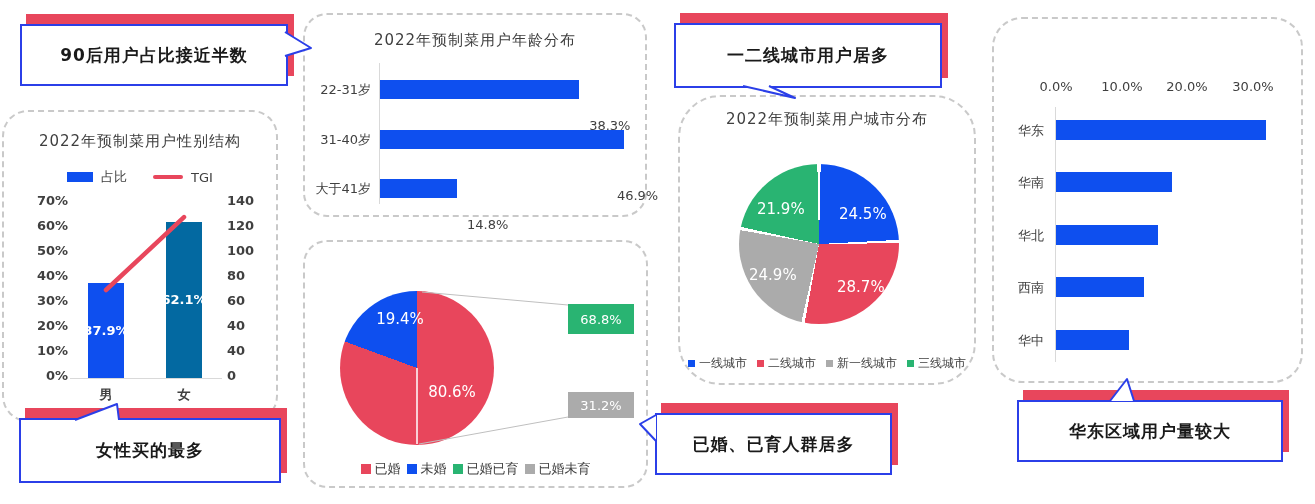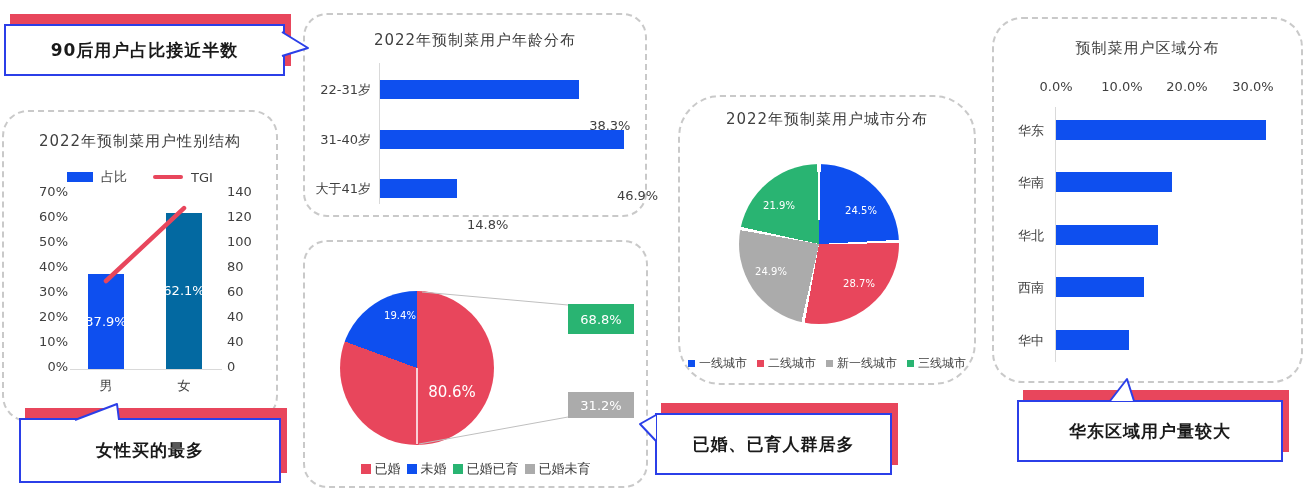--- a/index.html
+++ b/index.html
@@ -15,41 +15,41 @@
   .co-shadow{position:absolute;left:6px;top:-10px;width:100%;height:100%;background:#E8465C;}
   .co-body{position:absolute;inset:0;background:#fff;border:2px solid #2B3FE8;
            display:flex;align-items:center;justify-content:center;box-sizing:border-box;}
   .co-body span{font-size:17px;font-weight:bold;color:#1a1a1a;letter-spacing:1px;}
   .co-tail{position:absolute;overflow:visible;}
 
   
   .legend-row{position:absolute;left:0;right:0;display:flex;justify-content:center;align-items:center;gap:8px;font-size:13px;}
   .leg-swatch{width:26px;height:10px;display:inline-block;}
   .leg-line{width:30px;height:4px;border-radius:2px;display:inline-block;}
-  .combo{position:absolute;left:0;top:79px;width:276px;height:216px;}
+  .combo{position:absolute;left:0;top:88px;width:276px;height:216px;font-weight:bold;}
   .yticks{position:absolute;top:-7px;height:190px;display:flex;flex-direction:column;justify-content:space-between;font-size:13px;}
   .yticks.left{left:18px;width:46px;align-items:flex-end;}
   .yticks.right{left:223px;width:40px;align-items:flex-start;}
   .baseline{position:absolute;left:66px;top:178px;width:152px;height:1px;background:#D9D9D9;}
   .vbar{position:absolute;bottom:38px;display:flex;align-items:center;justify-content:center;}
   .vbar span{color:#fff;font-size:13px;}
   .cat-row{position:absolute;top:186px;font-size:13px;}
   .tgi-svg{position:absolute;left:0;top:0;pointer-events:none;}
 
   
   .vline{position:absolute;width:1px;background:#D9D9D9;}
   .hcat{position:absolute;text-align:right;font-size:13px;}
   .hbar{position:absolute;height:19px;}
   .hval{position:absolute;font-size:13px;color:#404040;white-space:nowrap;margin-top:36px;}
   .rbar{position:absolute;height:20px;}
   .rtick{position:absolute;top:60px;transform:translateX(-50%);font-size:13px;}
 
   
   .pie{position:absolute;border-radius:50%;}
-  .pie-label{position:absolute;width:60px;text-align:center;color:#fff;font-size:10px;}
+  .pie-label{position:absolute;width:60px;text-align:center;color:#fff;font-size:15px;}
   .mini-bar{position:absolute;display:flex;align-items:center;justify-content:center;}
   .mini-bar span{color:#fff;font-size:13px;}
   .pleg{position:absolute;left:0;right:0;display:flex;justify-content:center;align-items:center;}
   .pleg .item{display:flex;align-items:center;gap:4px;}
   .sq{display:inline-block;}
   .overlay{position:absolute;inset:0;pointer-events:none;}
 </style>
 </head>
 <body>
 
@@ -173,50 +173,58 @@
           <span>新一线城市</span>
         </span>
       <span class="item">
           <span class="sq" style="width: 7px; height: 7px; background: rgb(41, 180, 114);"></span>
           <span>三线城市</span>
         </span>
     </div>
   </div>
 
   <div class="panel" style="left:992px;top:17px;width:311px;height:366px;border-radius:30px;">
-    <div class="p-title" style="top:20px;">预制菜用户区域分布</div>
     <div id="region-plot" style="position:absolute;inset:0;">
       <span class="rtick" style="left:62px;">0.0%</span>
       <span class="rtick" style="left:128px;">10.0%</span>
       <span class="rtick" style="left:193px;">20.0%</span>
       <span class="rtick" style="left:259px;">30.0%</span>
       <div class="vline" style="left:61px;top:88px;height:255px;"></div>
       <span class="hcat" style="left:10px;width:40px;top:103px;">华东</span>
       <span class="hcat" style="left:10px;width:40px;top:155px;">华南</span>
       <span class="hcat" style="left:10px;width:40px;top:208px;">华北</span>
       <span class="hcat" style="left:10px;width:40px;top:260px;">西南</span>
       <span class="hcat" style="left:10px;width:40px;top:313px;">华中</span>
       <div class="rbar" style="left: 62px; background: rgb(14, 79, 239); width: 209.6px; top: 101px;"></div>
       <div class="rbar" style="left: 62px; background: rgb(14, 79, 239); width: 115.6px; top: 153px;"></div>
       <div class="rbar" style="left: 62px; background: rgb(14, 79, 239); width: 101.8px; top: 206px;"></div>
       <div class="rbar" style="left: 62px; background: rgb(14, 79, 239); width: 88px; top: 258px;"></div>
       <div class="rbar" style="left: 62px; background: rgb(14, 79, 239); width: 72.9px; top: 311px;"></div>
     </div>
   </div>
 
-  <div class="callout" style="left:4px;top:24px;width:268px;height:52px;padding-left:13px;">
+  <div class="callout" style="left:20px;top:24px;width:268px;height:62px;">
     <div class="co-shadow"></div>
     <div class="co-body">
       <span>90后用户占比接近半数</span>
     </div>
     <svg class="co-tail" style="left:calc(100% - 3px);top:5px;" width="30" height="30">
       <path d="M0,3 L26,19 L0,27" fill="#fff" stroke="#2B3FE8" stroke-width="2" stroke-linejoin="round"></path>
     </svg>
   </div>
 
+  <div class="callout" style="left:674px;top:23px;width:268px;height:65px;">
+    <div class="co-shadow"></div>
+    <div class="co-body">
+      <span>一二线城市用户居多</span>
+    </div>
+    <svg class="co-tail" style="left:68px;top:calc(100% - 2px);" width="58" height="16">
+      <path d="M1,0 L53,12 L27,0" fill="#fff" stroke="#2B3FE8" stroke-width="2" stroke-linejoin="round"></path>
+    </svg>
+  </div>
 
   <div class="callout" style="left:19px;top:418px;width:234px;height:65px;padding-left:28px;">
     <div class="co-shadow"></div>
     <div class="co-body">
       <span>女性买的最多</span>
     </div>
     <svg class="co-tail" style="left:56px;top:-15px;" width="48" height="18">
       <path d="M0,17 L42,1 L44,17" fill="#fff" stroke="#2B3FE8" stroke-width="2" stroke-linejoin="round"></path>
     </svg>
   </div>

